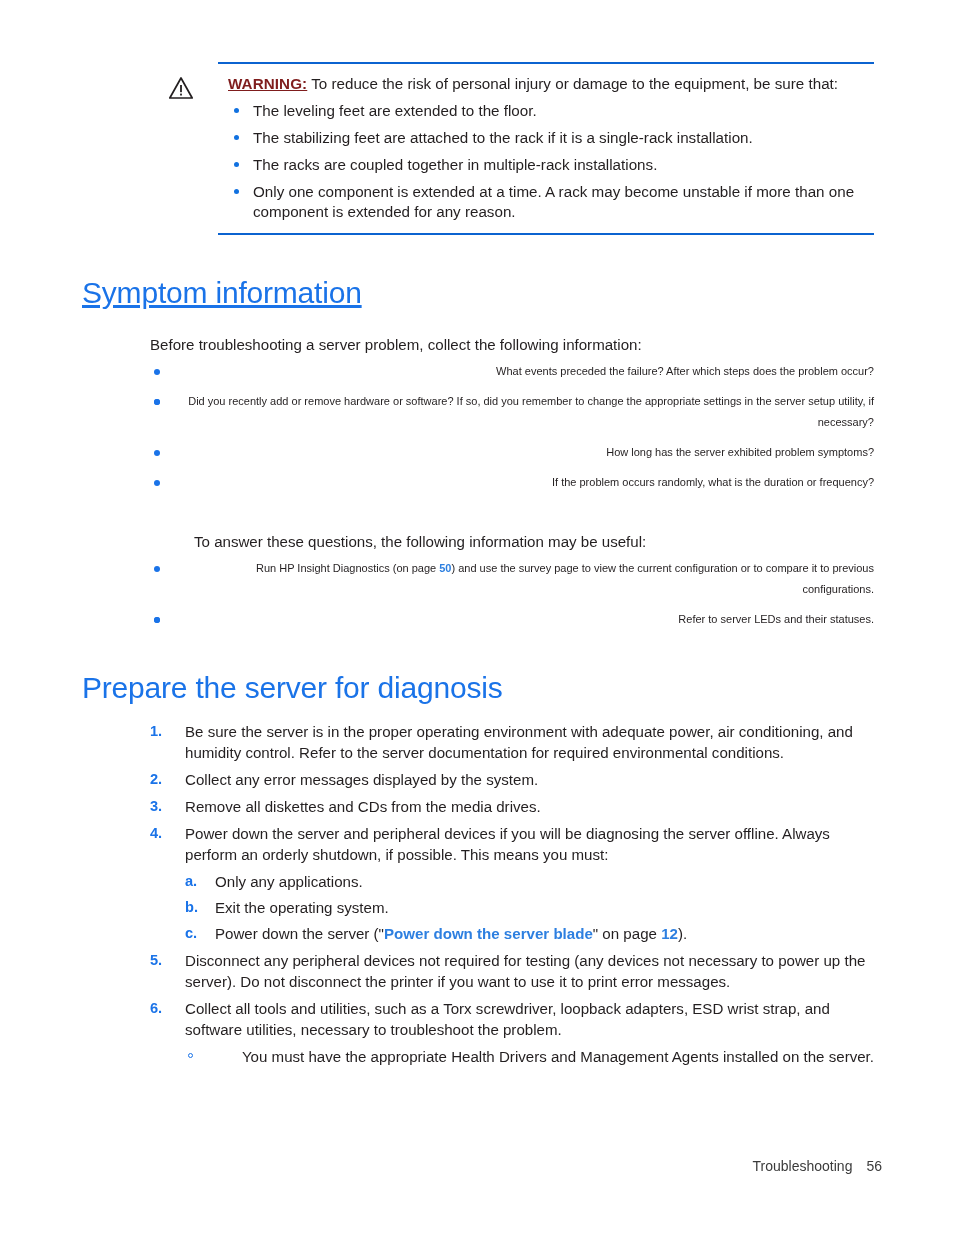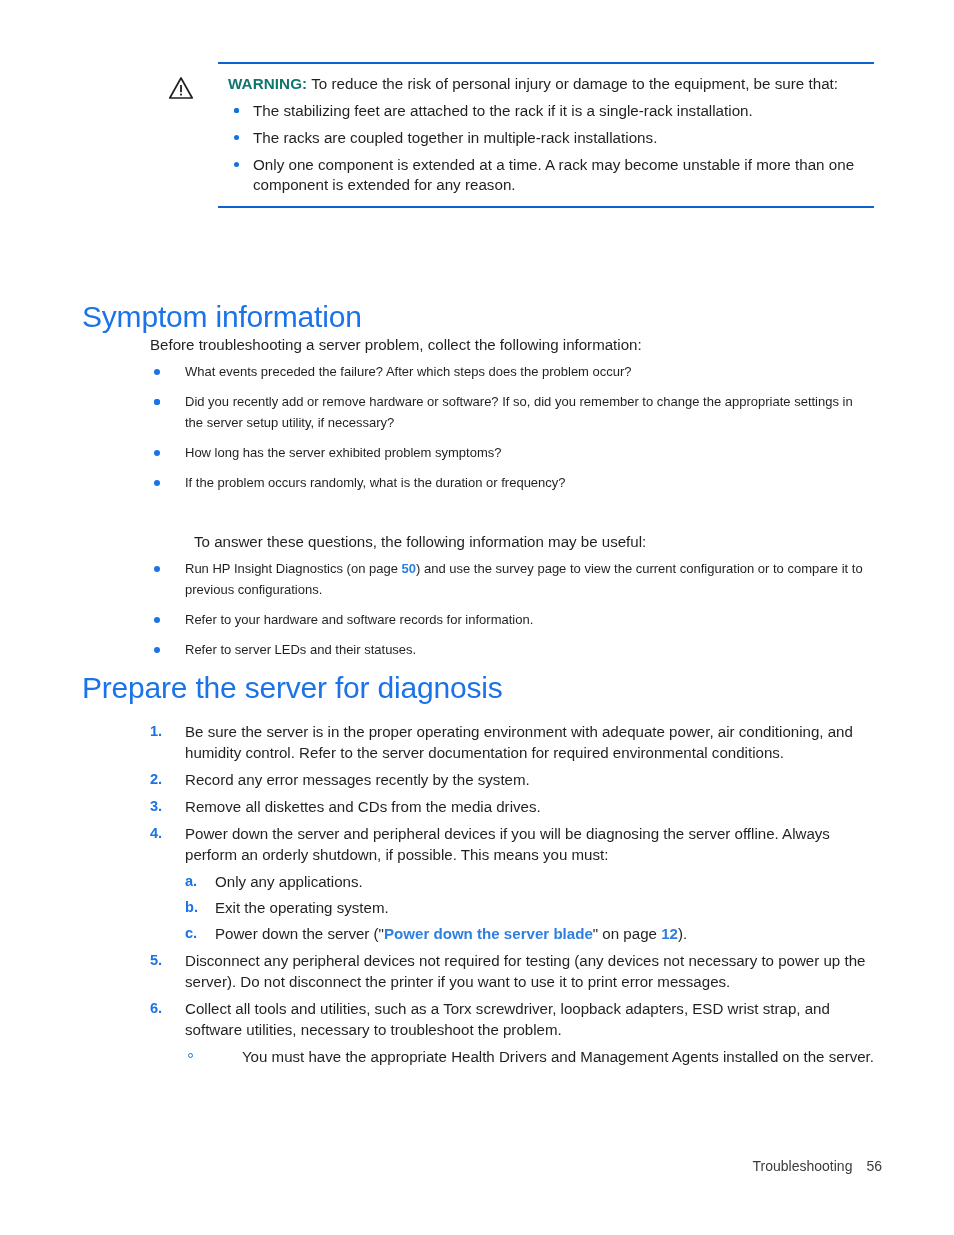--- a/index.html
+++ b/index.html
@@ -44,23 +44,24 @@
     padding: 9px 0 10px 0;
   }
   .admon-lead {
     font-size: 15.2px;
     line-height: 21px;
     color: #231f20;
     padding-left: 10px;
     text-indent: 0;
   }
   .admon-label {
-    color: #0f766e;
+    color: #7f1d1d;
     font-weight: bold;
     letter-spacing: 0.1px;
+    text-decoration: underline;
   }
   .admon-list {
     margin: 4px 0 0 0;
     padding: 0;
     list-style: none;
   }
   .admon-list li {
     position: relative;
     font-size: 15.2px;
     line-height: 20.5px;
@@ -83,21 +84,21 @@
     position: absolute;
     left: 82px;
     margin: 0;
     padding: 0;
     font-weight: normal;
     font-size: 30px;
     line-height: 34px;
     color: #1a73e8;
     letter-spacing: -0.2px;
   }
-  #h-symptom { top: 300px; }
+  #h-symptom { top: 276px; text-decoration: underline; }
   #h-prepare { top: 671px; }
 
   
   .para {
     position: absolute;
     left: 150px;
     width: 724px;
     font-size: 15.1px;
     line-height: 21px;
     color: #231f20;
@@ -107,24 +108,25 @@
     position: absolute;
     margin: 0;
     padding: 0;
     list-style: none;
   }
 
   ul.bullets { left: 150px; width: 724px; }
   ul.bullets > li {
     position: relative;
     padding-left: 35px;
-    font-size: 13px;
+    font-size: 11px;
     line-height: 21px;
     color: #231f20;
     margin-bottom: 9px;
+    text-align: right;
   }
   ul.bullets > li .b {
     position: absolute;
     left: 4px;
     top: 7.5px;
     width: 6.2px;
     height: 6.2px;
     border-radius: 50%;
     background: #1a73e8;
   }
@@ -231,20 +233,21 @@
 
     <div class="admon-body">
       <div class="admon-lead">
         <span class="admon-label">WARNING:</span>
         <span>To reduce the risk of personal injury or damage to the equipment, be sure that:</span>
       </div>
 
       <ul class="admon-list">
         <li>
           <span class="b"></span>
+          <span>The leveling feet are extended to the floor.</span>
         </li>
         <li>
           <span class="b"></span>
           <span>The stabilizing feet are attached to the rack if it is a single-rack installation.</span>
         </li>
         <li>
           <span class="b"></span>
           <span>The racks are coupled together in multiple-rack installations.</span>
         </li>
         <li>
@@ -283,40 +286,39 @@
 
   <div class="para" style="top:531px;margin-left:44px;">To answer these questions, the following information may be useful:</div>
 
   <ul class="bullets" style="top:558px;">
     <li>
       <span class="b"></span>
       <span>Run HP Insight Diagnostics (on page </span><a class="xref" href="#">50</a><span>) and use the survey page to view the current configuration or to compare it to previous configurations.</span>
     </li>
     <li>
       <span class="b"></span>
-      <span>Refer to your hardware and software records for information.</span>
     </li>
     <li>
       <span class="b"></span>
       <span>Refer to server LEDs and their statuses.</span>
     </li>
   </ul>
 
   <h1 class="sec" id="h-prepare">Prepare the server for diagnosis</h1>
 
   <ol class="steps" style="top:721px;">
 
     <li>
       <span class="num">1.</span>
       <span>Be sure the server is in the proper operating environment with adequate power, air conditioning, and humidity control. Refer to the server documentation for required environmental conditions.</span>
     </li>
 
     <li>
       <span class="num">2.</span>
-      <span>Record any error messages recently by the system.</span>
+      <span>Collect any error messages displayed by the system.</span>
     </li>
 
     <li>
       <span class="num">3.</span>
       <span>Remove all diskettes and CDs from the media drives.</span>
     </li>
 
     <li>
       <span class="num">4.</span>
       <span>Power down the server and peripheral devices if you will be diagnosing the server offline. Always perform an orderly shutdown, if possible. This means you must:</span>

